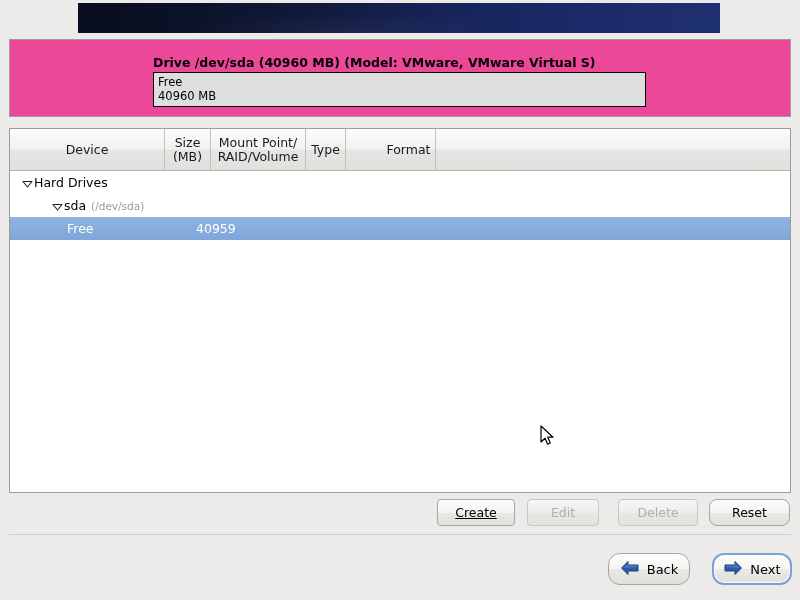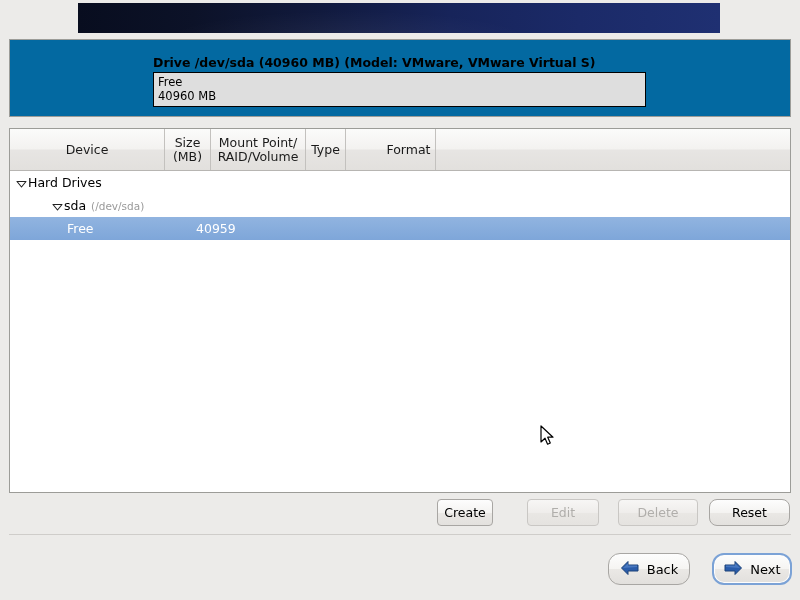--- a/index.html
+++ b/index.html
@@ -45,21 +45,21 @@
     left: 0; top: 0; right: 0; bottom: 0;
     background: radial-gradient(ellipse 260px 40px at 42% 120%,
                 rgba(255,255,255,0.055), rgba(255,255,255,0) 70%);
   }
 
   
   .drive-panel {
     position: absolute;
     left: 9px; top: 39px;
     width: 782px; height: 78px;
-    background: #0369a1;
+    background: #ec4899;
     border: 1px solid #9c9c98;
     box-sizing: border-box;
   }
   .drive-title {
     position: absolute;
     left: 143px; top: 15px;
     font-weight: bold;
     font-size: 12.5px;
     color: #000;
     white-space: nowrap;
@@ -152,21 +152,21 @@
   .cell-format{ width: 54px; }
 
   .twisty {
     width: 14px;
     height: 14px;
     flex: 0 0 14px;
     position: relative;
   }
   .twisty svg { position: absolute; left: 2px; top: 4px; }
 
-  .indent-0 { padding-left: 4px; }
+  .indent-0 { padding-left: 10px; }
   .indent-1 { padding-left: 40px; }
   .indent-2 { padding-left: 57px; }
 
   .dev-name { }
   .dev-path {
     color: #9a9a9a;
     font-size: 10.5px;
     margin-left: 5px;
   }
 
@@ -185,21 +185,21 @@
     justify-content: center;
     box-sizing: border-box;
     padding: 0;
     cursor: default;
   }
   .btn.disabled {
     color: #b0aeab;
     border-color: #c9c7c4;
     background: linear-gradient(180deg, #f7f6f5 0%, #efedeb 50%, #e9e7e4 51%, #e5e3e0 100%);
   }
-  .btn-create { left: 437px; top: 499px; width: 56px; }
+  .btn-create { left: 437px; top: 499px; width: 78px; text-decoration: underline; }
   .btn-edit   { left: 527px; top: 499px; width: 72px; text-align: center; }
   .btn-delete { left: 618px; top: 499px; width: 80px; }
   .btn-reset  { left: 709px; top: 499px; width: 81px; border-radius: 8px; }
 
   .divider {
     position: absolute;
     left: 9px; top: 534px;
     width: 782px; height: 1px;
     background: #cfcdca;
   }

